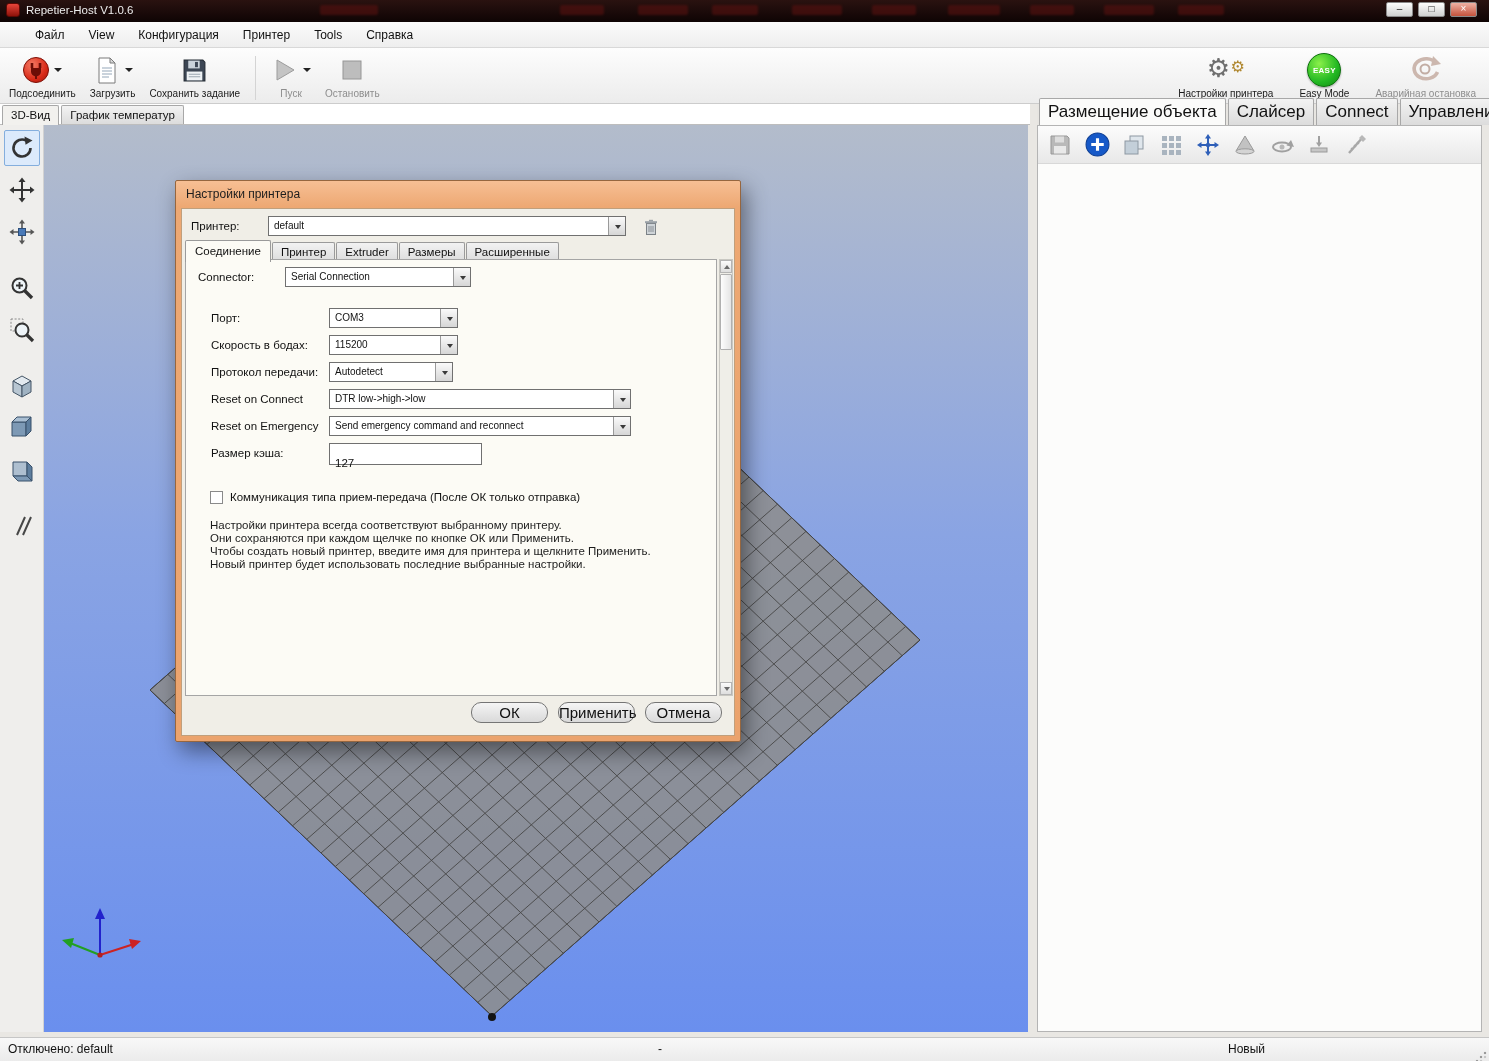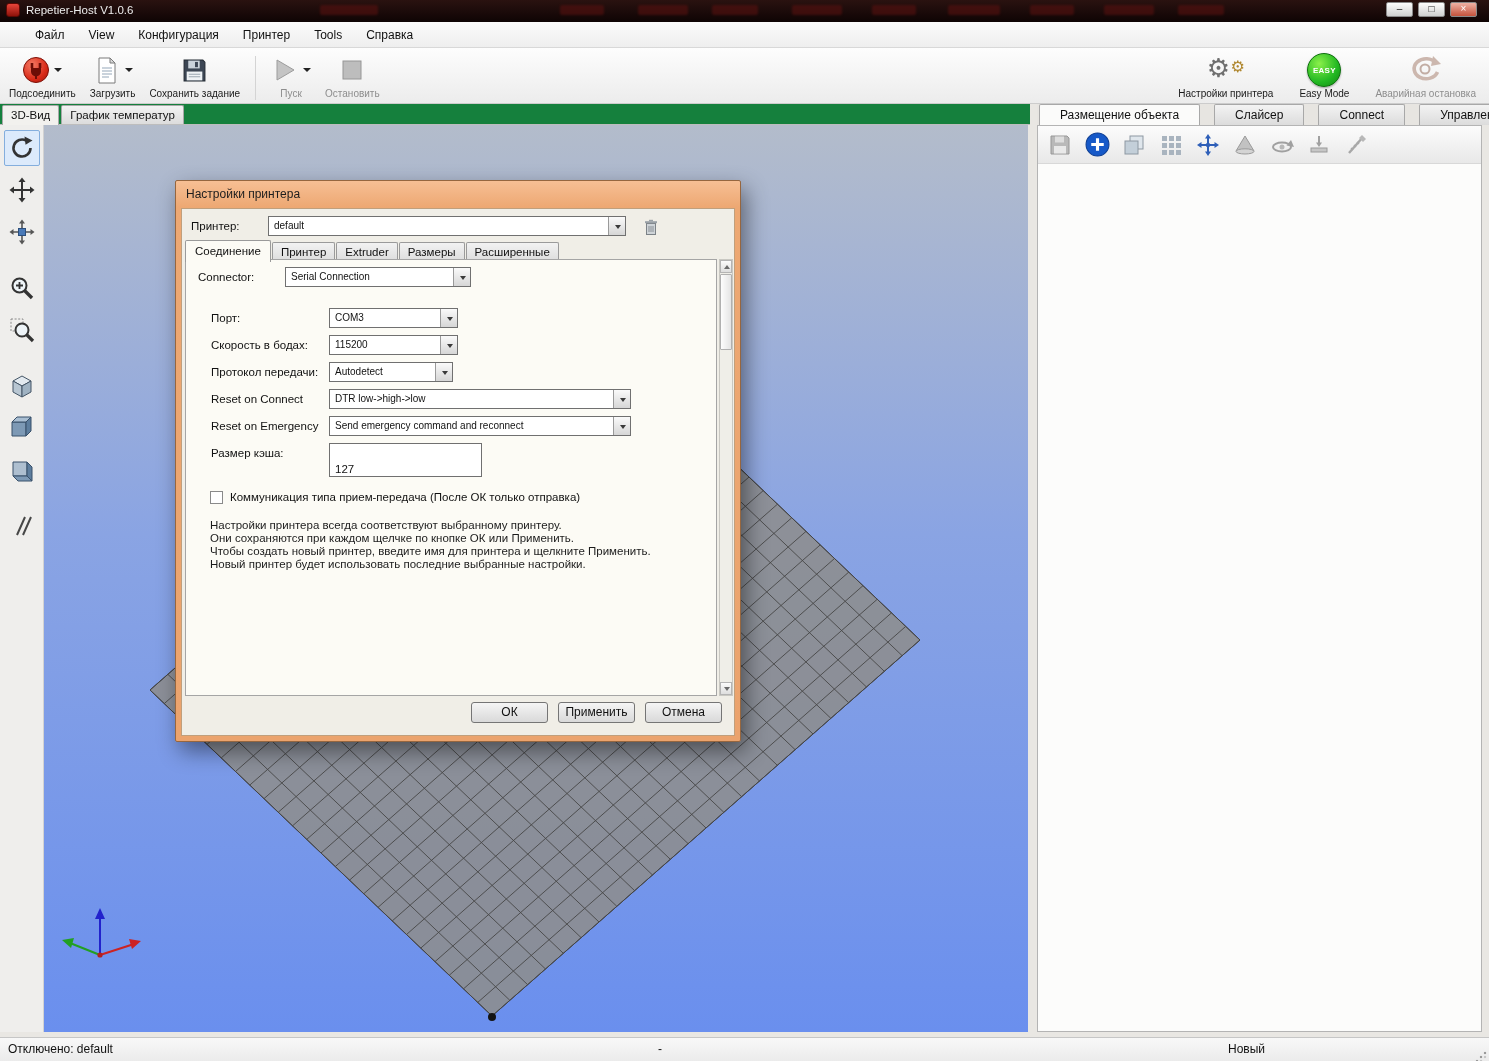--- a/index.html
+++ b/index.html
@@ -31,35 +31,35 @@
   .tb-label{font-size:10px;color:#1a1a1a;margin-top:1px;white-space:nowrap}
   .tb-label.disabled{color:#8d8d8d}
   .caret{width:0;height:0;border:4px solid transparent;border-top-color:#222;margin-left:4px;margin-top:4px}
   .tb-sep{width:1px;height:44px;background:#d4d4d4;margin:4px 6px 0}
   .easy-circle{width:34px;height:34px;border-radius:50%;background:radial-gradient(circle at 35% 30%,#8af04a,#22b822 60%,#128412);border:1px solid #0c6e0c;color:#fff;font-size:8px;font-weight:bold;display:flex;align-items:center;justify-content:center;letter-spacing:.3px;box-shadow:0 1px 2px rgba(0,0,0,.35)}
   .gears{font-family:"DejaVu Sans",sans-serif;position:relative;width:38px;height:34px}
   .gears .g1{position:absolute;left:0;top:-2px;font-size:26px;color:#6f6f6f;line-height:34px}
   .gears .g2{position:absolute;right:0;top:6px;font-size:16px;color:#b08830;line-height:16px}
 
   
-  .view-tabs{position:absolute;left:0;top:104px;width:1030px;height:21px;background:#15803d;border-bottom:1px solid #bdbdbd;padding-left:2px;display:flex;align-items:flex-end}
+  .view-tabs{position:absolute;left:0;top:104px;width:1030px;height:21px;background:#ffffff;border-bottom:1px solid #bdbdbd;padding-left:2px;display:flex;align-items:flex-end}
   .vtab{font-size:11.5px;color:#111;padding:3px 8px;border:1px solid #a8a8a8;border-bottom:none;background:linear-gradient(#f3f3f3,#dcdcdc);border-radius:2px 2px 0 0;margin-right:2px;position:relative}
   .vtab.active{background:#f2f1ee;top:1px;padding-bottom:4px}
   .tool-col{position:absolute;left:0;top:125px;width:44px;height:907px;background:#efeeec;border-right:1px solid #d2d2d2;display:flex;flex-direction:column;align-items:center;padding-top:5px;gap:6px}
   .tool-btn{width:36px;height:36px;display:flex;align-items:center;justify-content:center;border:1px solid transparent;border-radius:2px}
   .tool-btn.selected{border:1px solid #84aedd;background:#dceafb}
   .tool-gap{height:8px}
 
   
   .viewport{position:absolute;left:44px;top:125px;width:984px;height:907px;border-bottom:1px solid #47598c}
 
   
   .right-panel{position:absolute;left:1037px;top:104px;width:445px;height:928px}
   .panel-tabs{height:21px;display:flex;align-items:flex-end;padding-left:2px;background:#e7e5e1}
-  .ptab{font-size:12px;color:#111;padding:3px 20px;border:1px solid #a8a8a8;border-bottom:none;background:linear-gradient(#f3f3f3,#dcdcdc);border-radius:2px 2px 0 0;margin-right:14px;position:relative;white-space:nowrap}
+  .ptab{font-size:17px;color:#111;padding:3px 8px;border:1px solid #a8a8a8;border-bottom:none;background:linear-gradient(#f3f3f3,#dcdcdc);border-radius:2px 2px 0 0;margin-right:2px;position:relative;white-space:nowrap}
   .ptab.active{background:#fbfbfa;top:1px;padding-bottom:4px}
   .panel-box{position:absolute;left:0;top:21px;right:0;bottom:0;background:#fcfcfb;border:1px solid #b4b4b4}
   .panel-toolbar{height:38px;display:flex;align-items:center;gap:9px;padding:0 8px;background:linear-gradient(#fcfcfc,#e8e8e8);border-bottom:1px solid #d8d8d8}
   .picon{display:flex;align-items:center;justify-content:center;width:28px;height:28px}
 
   
   .statusbar{position:absolute;left:0;top:1037px;width:100%;height:28px;background:linear-gradient(#f8f8f8,#e9e9e9);border-top:1px solid #c6c6c6;font-size:12px;color:#111}
   .sb-left{position:absolute;left:8px;top:4px}
   .sb-center{position:absolute;left:658px;top:4px}
   .sb-right{position:absolute;left:1228px;top:4px}
@@ -71,34 +71,34 @@
                      radial-gradient(circle at 11px 7px,#c6c6c6 1.3px,transparent 1.6px)}
 
   
   .dialog{position:absolute;left:175px;top:180px;width:566px;height:562px;background:linear-gradient(180deg,#f7bf94,#eda873 26px,#eba36d);border:1px solid #96663f;box-shadow:5px 9px 22px rgba(0,0,0,.45);border-radius:2px}
   .dialog-title{height:26px;font-size:12px;color:#1d1d1d;padding:6px 0 0 10px}
   .dialog-body{position:absolute;left:5px;right:5px;top:27px;bottom:5px;background:#f0eee7;border:1px solid #c09f7c}
   .dlabel{position:absolute;font-size:11.5px;color:#111;white-space:nowrap}
   .combo{position:absolute;height:20px;background:#fff;border:1px solid #707070;font-size:10px;color:#111;line-height:18px;padding:0 20px 0 5px;white-space:nowrap;overflow:hidden}
   .combo::before{content:"";position:absolute;right:0;top:0;bottom:0;width:16px;background:linear-gradient(#fafafa,#d6d6d6);border-left:1px solid #9a9a9a}
   .combo::after{content:"";position:absolute;right:4px;top:8px;border-left:3.5px solid transparent;border-right:3.5px solid transparent;border-top:4px solid #3a3a3a}
-  .textbox{position:absolute;height:20px;background:#fff;border:1px solid #707070;font-size:11.5px;color:#111;line-height:18px;padding:16px 5px}
+  .textbox{position:absolute;height:20px;background:#fff;border:1px solid #707070;font-size:11.5px;color:#111;line-height:18px;padding:10px 5px}
   .dtabs{position:absolute;left:3px;top:30px;display:flex;align-items:flex-end}
   .dtab{font-size:11.5px;color:#111;padding:3px 8px;border:1px solid #9a9a9a;border-bottom:none;background:linear-gradient(#f2f2f2,#dddddd);border-radius:2px 2px 0 0;margin-right:1px;position:relative}
   .dtab.active{background:#fcfbf5;top:1px;padding:4px 9px 5px;z-index:2}
   .dpanel{position:absolute;left:3px;top:50px;width:532px;height:437px;background:#fcfbf5;border:1px solid #a5a5a5}
   .dscroll{position:absolute;left:537px;top:50px;width:14px;height:437px;background:#efeee8;border:1px solid #c9c8c2}
   .dscroll .sb-btn{position:absolute;left:0;width:12px;height:13px;background:linear-gradient(#fbfbfb,#dedede);border:1px solid #b4b4b4}
   .dscroll .sb-btn::after{content:"";position:absolute;left:3px;border-left:3px solid transparent;border-right:3px solid transparent}
   .dscroll .sb-up{top:0}.dscroll .sb-up::after{top:4px;border-bottom:4px solid #6a6a6a}
   .dscroll .sb-down{bottom:0}.dscroll .sb-down::after{top:4px;border-top:4px solid #6a6a6a}
   .dscroll .thumb{position:absolute;left:0;top:14px;width:12px;height:76px;background:linear-gradient(90deg,#fdfdfd,#e4e4e4);border:1px solid #b0b0b0;border-radius:1px}
   .checkbox{position:absolute;width:13px;height:13px;background:#fff;border:1px solid #8a8a8a}
   .info-line{position:absolute;left:24px;font-size:11.5px;color:#1c1c1c;white-space:nowrap}
-  .dbtn{position:absolute;width:77px;height:21px;background:linear-gradient(#f5f5f5,#d9d9d9);border:1px solid #757575;border-radius:3px;font-size:12px;color:#111;text-align:center;line-height:19px}
+  .dbtn{position:absolute;width:77px;height:21px;background:linear-gradient(#f5f5f5,#d9d9d9);border:1px solid #757575;border-radius:10px;font-size:15px;color:#111;text-align:center;line-height:19px}
   .trash-btn{position:absolute;width:22px;height:22px;display:flex;align-items:center;justify-content:center}
 </style>
 </head>
 <body>
 
 <div class="app">
 
   <div class="titlebar">
     <div class="title-left">
       <div class="app-icon"></div>

